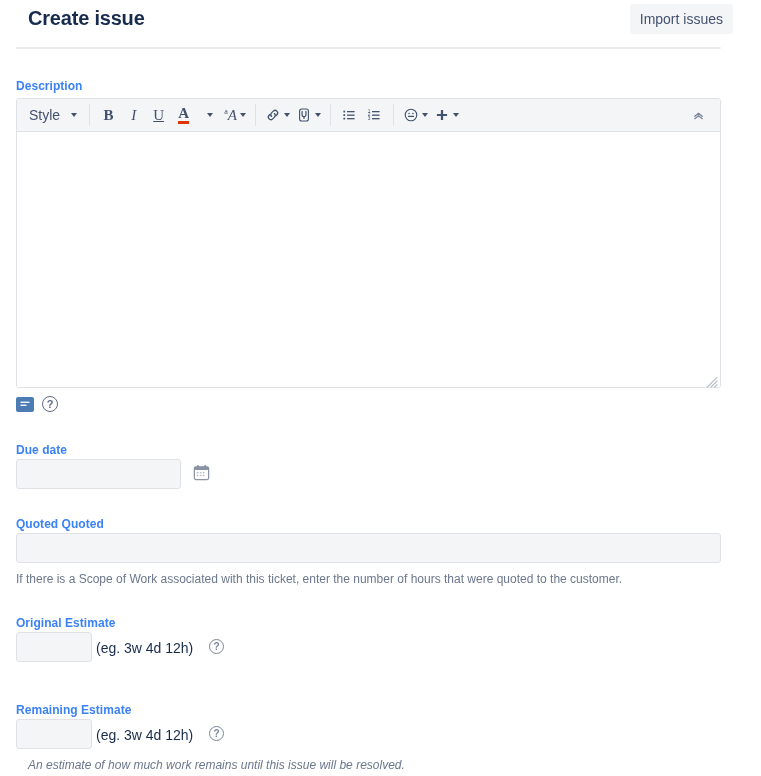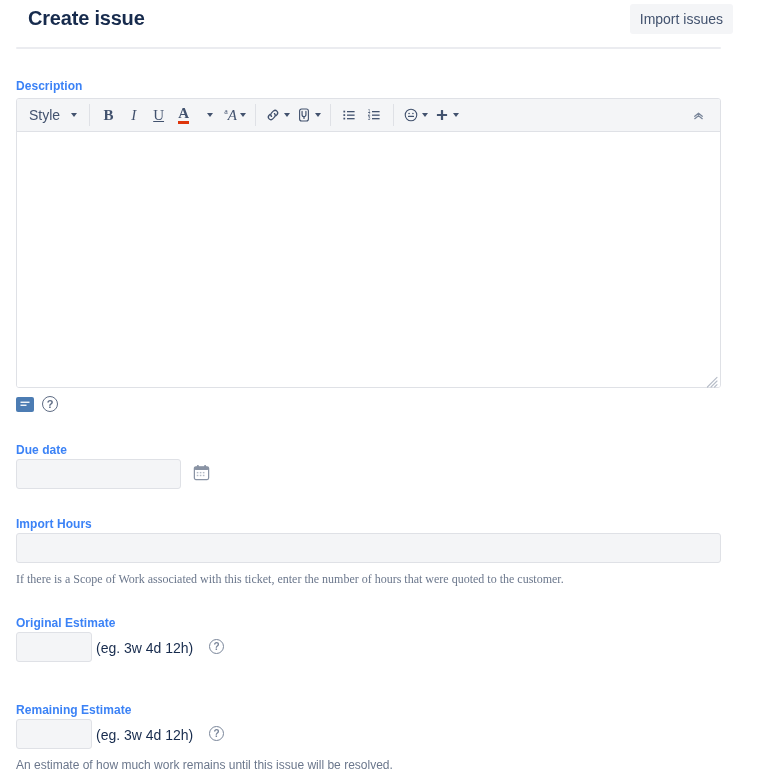--- a/index.html
+++ b/index.html
@@ -148,21 +148,21 @@
     position: absolute; left: 192px; top: 463px;
     width: 19px; height: 19px; cursor: pointer;
   }
 
   
   .qh-label { position: absolute; left: 16px; top: 516px; }
   .qh-input {
     position: absolute; left: 16px; top: 533px;
     width: 705px; height: 30px;
   }
-  .qh-help { position: absolute; left: 16px; top: 571px; font-family: Liberation Serif, serif; }
+  .qh-help { position: absolute; left: 16px; top: 571px; }
 
   
   .oe-label { position: absolute; left: 16px; top: 615px; }
   .oe-input {
     position: absolute; left: 16px; top: 632px;
     width: 76px; height: 30px;
   }
   .oe-eg {
     position: absolute; left: 96px; top: 638px;
     font-size: 14px; color: #172b4d; line-height: 20px;
@@ -174,21 +174,21 @@
   .re-label { position: absolute; left: 16px; top: 702px; }
   .re-input {
     position: absolute; left: 16px; top: 719px;
     width: 76px; height: 30px;
   }
   .re-eg {
     position: absolute; left: 96px; top: 725px;
     font-size: 14px; color: #172b4d; line-height: 20px;
   }
   .re-help-icon { position: absolute; left: 209px; top: 726px; }
-  .re-help { position: absolute; left: 16px; top: 757px; }
+  .re-help { position: absolute; left: 28px; top: 757px; font-style: italic; }
 </style>
 </head>
 <body>
 
 <div class="page">
 
   <div class="header">
     <div class="page-title">Create issue</div>
     <div class="header-actions">
       <button class="btn">
@@ -347,21 +347,21 @@
         <rect x="5" y="9.4" width="1.7" height="1.5"></rect>
         <rect x="8.2" y="9.4" width="1.7" height="1.5"></rect>
         <rect x="11.4" y="9.4" width="1.7" height="1.5"></rect>
         <rect x="5" y="12.4" width="1.7" height="1.5"></rect>
         <rect x="8.2" y="12.4" width="1.7" height="1.5"></rect>
         <rect x="11.4" y="12.4" width="1.7" height="1.5"></rect>
       </g>
     </svg>
   </div>
 
-  <div class="field-label qh-label">Import Hours</div>
+  <div class="field-label qh-label">Quoted Quoted</div>
   <input class="input-base qh-input" type="text" value="" placeholder="" style="">
   <div class="field-help qh-help">If there is a Scope of Work associated with this ticket, enter the number of hours that were quoted to the customer.</div>
 
   <div class="field-label oe-label">Original Estimate</div>
   <input class="input-base oe-input" type="text" value="" placeholder="" style="">
   <div class="oe-eg">(eg. 3w 4d 12h)</div>
   <div class="help-circle sm oe-help-icon">?</div>
 
   <div class="field-label re-label">Remaining Estimate</div>
   <input class="input-base re-input" type="text" value="" placeholder="" style="">

